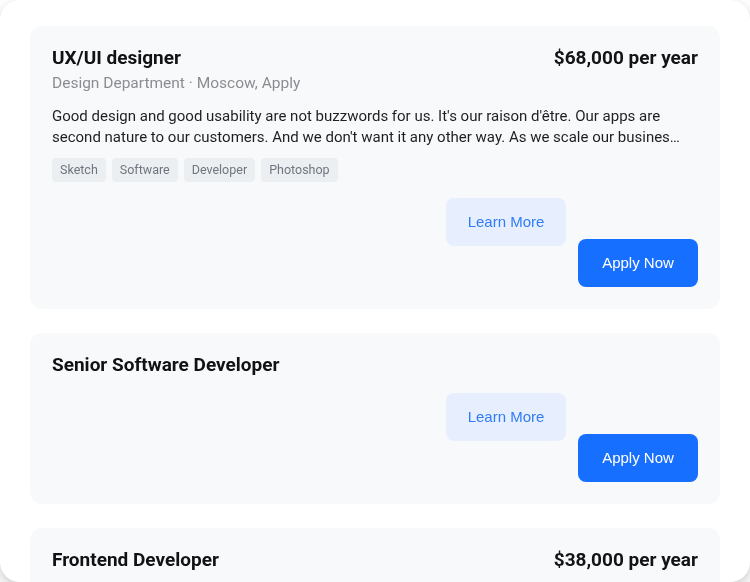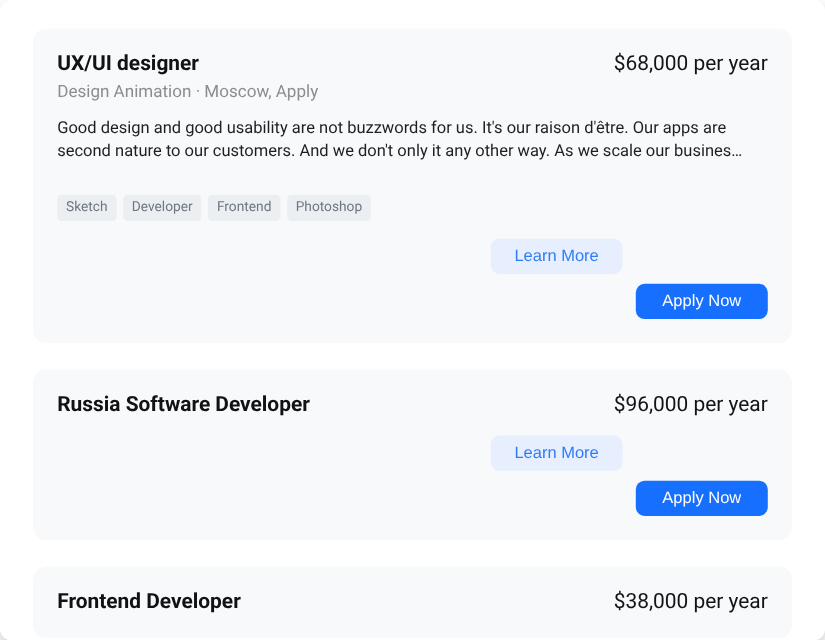--- a/index.html
+++ b/index.html
@@ -8,21 +8,21 @@
     font-family: -apple-system, BlinkMacSystemFont, "Segoe UI", Roboto, Helvetica, Arial, sans-serif;
     background: #ffffff;
     color: #1c1e21;
     font-size: 15px;
     -webkit-font-smoothing: antialiased;
   }
   .panel {
     width: 750px;
     height: 582px;
     background: #ffffff;
-    border-radius: 10px;
+    border-radius: 20px;
     box-shadow: 0 10px 22px rgba(0,0,0,0.15), 0 2px 6px rgba(0,0,0,0.08);
     padding: 26px 30px 0 30px;
     overflow: hidden;
     position: relative;
   }
   .job-card {
     background: #f8f9fa;
     border-radius: 12px;
     padding: 20px 22px 22px 22px;
     margin-bottom: 24px;
@@ -34,41 +34,41 @@
     gap: 20px;
   }
   .job-title {
     font-size: 19px;
     font-weight: 700;
     color: #111214;
     line-height: 1.25;
   }
   .job-salary {
     font-size: 19px;
-    font-weight: 400;
+    font-weight: 700;
     color: #131416;
     white-space: nowrap;
   }
   .job-meta {
     margin-top: 4px;
     font-size: 15.5px;
     color: #8a8d91;
   }
   .job-desc {
     margin-top: 14px;
     font-size: 15px;
     line-height: 1.42;
     color: #1d2023;
     display: -webkit-box;
     -webkit-line-clamp: 2;
     -webkit-box-orient: vertical;
     overflow: hidden;
   }
   .tag-row {
-    margin-top: 29px;
+    margin-top: 10px;
     display: flex;
     flex-wrap: wrap;
     gap: 6px;
   }
   .tag {
     background: #eceff1;
     color: #6f7680;
     font-size: 12.5px;
     padding: 3px 8px;
     border-radius: 4px;
@@ -77,21 +77,21 @@
   .btn-row {
     margin-top: 16px;
     display: flex;
     justify-content: flex-end;
     gap: 12px;
   }
   .btn {
     display: inline-flex;
     align-items: center;
     justify-content: center;
-    height: 32px;
+    height: 48px;
     min-width: 120px;
     padding: 0 20px;
     border-radius: 8px;
     font-size: 15px;
     font-weight: 500;
     border: none;
     cursor: pointer;
   }
   .btn-secondary {
     background: #e7efff;
@@ -107,41 +107,40 @@
 <body>
 
 <div class="panel">
 
   <div class="job-card">
     <div class="job-header">
       <div class="job-title">UX/UI designer</div>
       <div class="job-salary">$68,000 per year</div>
     </div>
     <div class="job-meta">
-      <span>Design Animation</span>
+      <span>Design Department</span>
       <span> · </span>
       <span>Moscow, Apply</span>
     </div>
-    <div class="job-desc">Good design and good usability are not buzzwords for us. It's our raison d'être. Our apps are second nature to our customers. And we don't only it any other way. As we scale our busines…</div>
+    <div class="job-desc">Good design and good usability are not buzzwords for us. It's our raison d'être. Our apps are second nature to our customers. And we don't want it any other way. As we scale our busines…</div>
     <div class="tag-row">
       <span class="tag">Sketch</span>
+      <span class="tag">Software</span>
       <span class="tag">Developer</span>
-      <span class="tag">Frontend</span>
       <span class="tag">Photoshop</span>
     </div>
     <div class="btn-row">
       <button class="btn btn-secondary">Learn More</button>
       <button class="btn btn-primary">Apply Now</button>
     </div>
   </div>
 
   <div class="job-card">
     <div class="job-header">
-      <div class="job-title">Russia Software Developer</div>
-      <div class="job-salary">$96,000 per year</div>
+      <div class="job-title">Senior Software Developer</div>
     </div>
     <div class="btn-row">
       <button class="btn btn-secondary">Learn More</button>
       <button class="btn btn-primary">Apply Now</button>
     </div>
   </div>
 
   <div class="job-card">
     <div class="job-header">
       <div class="job-title">Frontend Developer</div>

